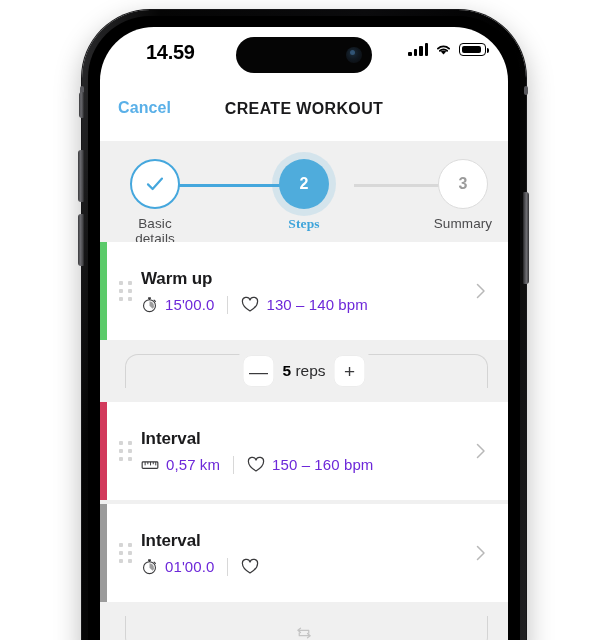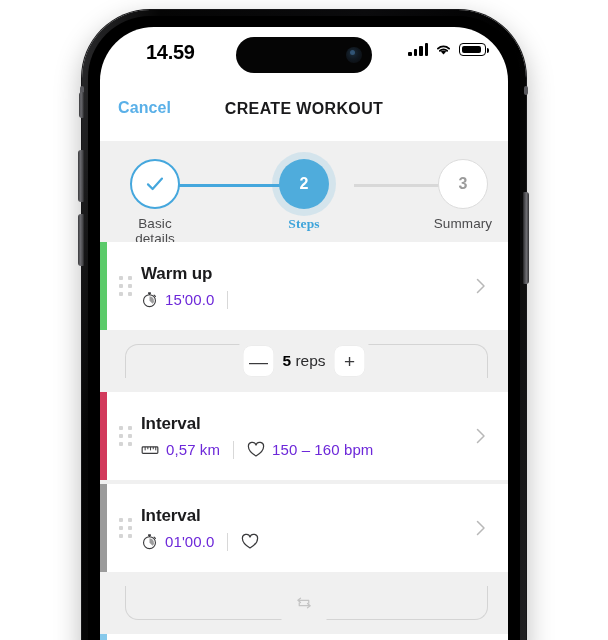--- a/index.html
+++ b/index.html
@@ -205,21 +205,21 @@
     position: absolute;
     left: 0; top: 215px;
     width: 408px;
     bottom: 0;
     background: #f0f0f0;
     overflow: hidden;
   }
 
   .step-row {
     position: relative;
-    height: 88px;
+    height: 98px;
     background: #ffffff;
     display: flex;
     align-items: center;
   }
   .color-bar {
     position: absolute;
     left: 0; top: 0; bottom: 0;
     width: 7px;
   }
   .drag-handle {
@@ -426,20 +426,26 @@
               <svg class="icn" width="17" height="17" viewBox="0 0 20 20">
                 <circle cx="10" cy="11.4" r="7" fill="none" stroke="#3a3a3c" stroke-width="1.3"></circle>
                 <path d="M10 11.4 L10 6.2 A5.2 5.2 0 0 1 13.7 15.1 Z" fill="#3a3a3c" opacity="0.5"></path>
                 <rect x="8.2" y="1.6" width="3.6" height="1.9" rx="0.8" fill="#3a3a3c"></rect>
                 <rect x="9.2" y="3.2" width="1.6" height="1.6" fill="#3a3a3c"></rect>
                 <path d="M15.4 4.8 L17 6.3" stroke="#3a3a3c" stroke-width="1.3" stroke-linecap="round"></path>
               </svg>
               <span>15'00.0</span>
             </span>
             <span class="meta-sep"></span>
+            <span class="meta-item">
+              <svg class="icn" width="18" height="17" viewBox="0 0 20 18">
+                <path d="M10 16.2 C10 16.2 1.6 11.1 1.6 5.9 A4.3 4.3 0 0 1 10 4.2 A4.3 4.3 0 0 1 18.4 5.9 C18.4 11.1 10 16.2 10 16.2 Z" fill="none" stroke="#3a3a3c" stroke-width="1.35" stroke-linejoin="round"></path>
+              </svg>
+              <span>130 – 140 bpm</span>
+            </span>
           </div>
         </div>
         <div class="chev">
           <svg width="10" height="16" viewBox="0 0 10 16">
             <path d="M1.5 1.5 L8 8 L1.5 14.5" fill="none" stroke="#b8b8b8" stroke-width="1.5" stroke-linecap="round" stroke-linejoin="round"></path>
           </svg>
         </div>
       </div>
 
       <div class="connector">

